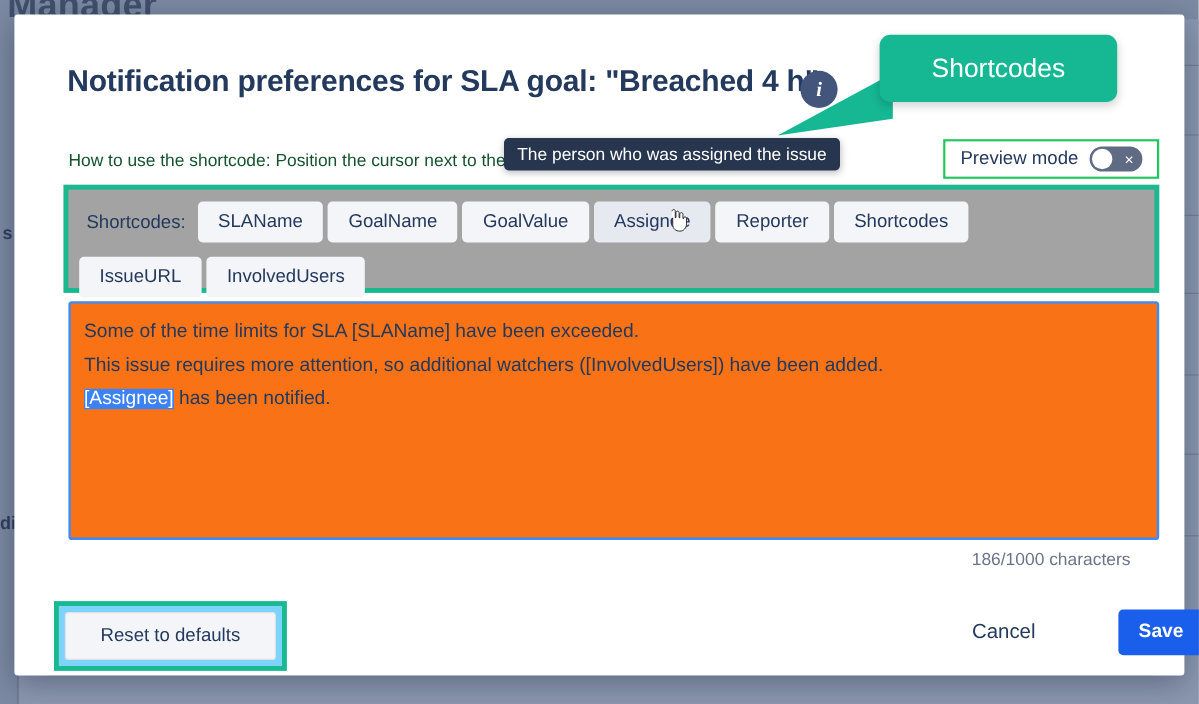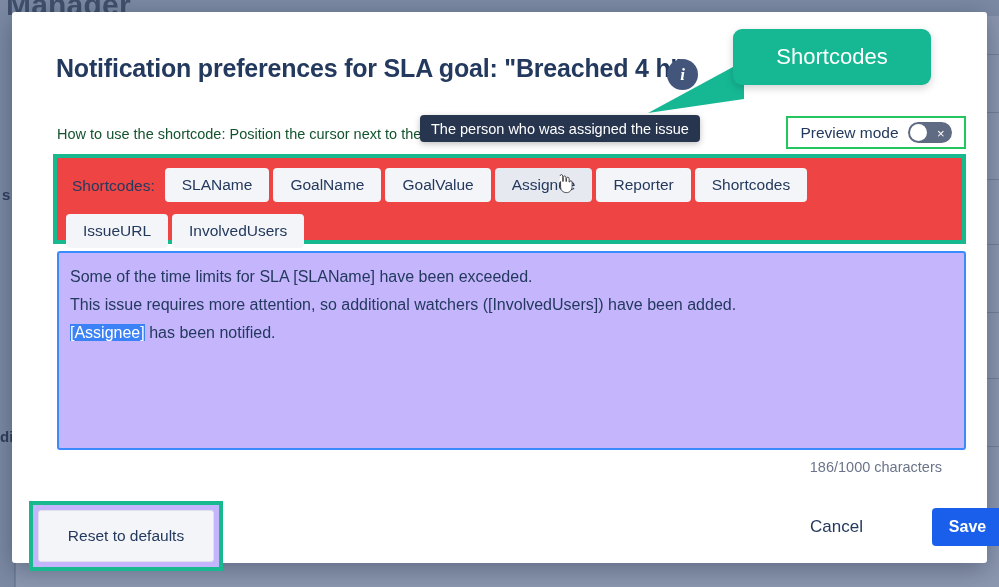--- a/index.html
+++ b/index.html
@@ -220,21 +220,21 @@
 
   
   #shortcodes-box {
     position: absolute;
     left: 41px;
     top: 142px;
     width: 913px;
     height: 90px;
     border: 4px solid #18b98f;
     box-sizing: border-box;
-    background: #ef4444;
+    background: #a3a3a3;
   }
   #shortcodes-inner {
     position: absolute;
     inset: 0;
     padding: 10px 9px 0 9px;
     box-sizing: border-box;
     display: flex;
     flex-wrap: wrap;
     align-items: flex-start;
     gap: 6px 4px;
@@ -271,21 +271,21 @@
   
   #message-area {
     position: absolute;
     left: 45px;
     top: 239px;
     width: 909px;
     height: 199px;
     border: 2px solid #3b8bfd;
     border-radius: 3px;
     box-sizing: border-box;
-    background: #c4b5fd;
+    background: #f97316;
     padding: 10px 11px;
     overflow: hidden;
   }
   .msg-line {
     font-size: 16px;
     color: #23395d;
     line-height: 28px;
     white-space: nowrap;
   }
   .sel {
@@ -298,27 +298,27 @@
     right: 45px;
     top: 447px;
     font-size: 14.5px;
     color: #6b7489;
     white-space: nowrap;
   }
 
   
   #reset-box {
     position: absolute;
-    left: 17px;
+    left: 33px;
     top: 489px;
     width: 194px;
-    height: 70px;
+    height: 58px;
     border: 4px solid #18b98f;
     box-sizing: border-box;
-    background: #c4b5fd;
+    background: #7dd3fc;
   }
   #reset-button {
     position: absolute;
     left: 5px;
     top: 5px;
     right: 5px;
     bottom: 5px;
     background: #f4f5f8;
     border: 1px solid #dfe2ea;
     border-radius: 3px;

